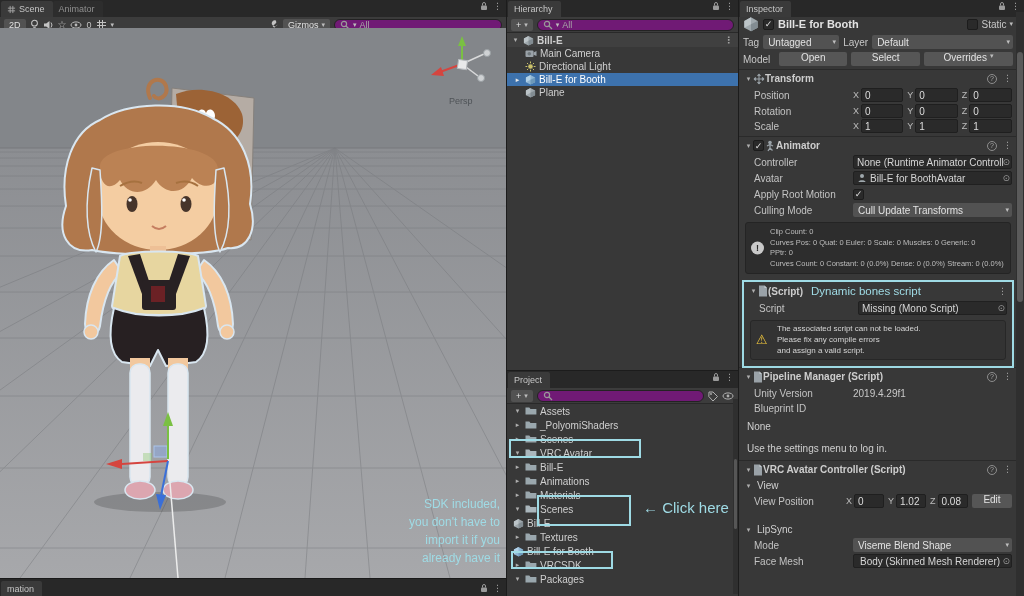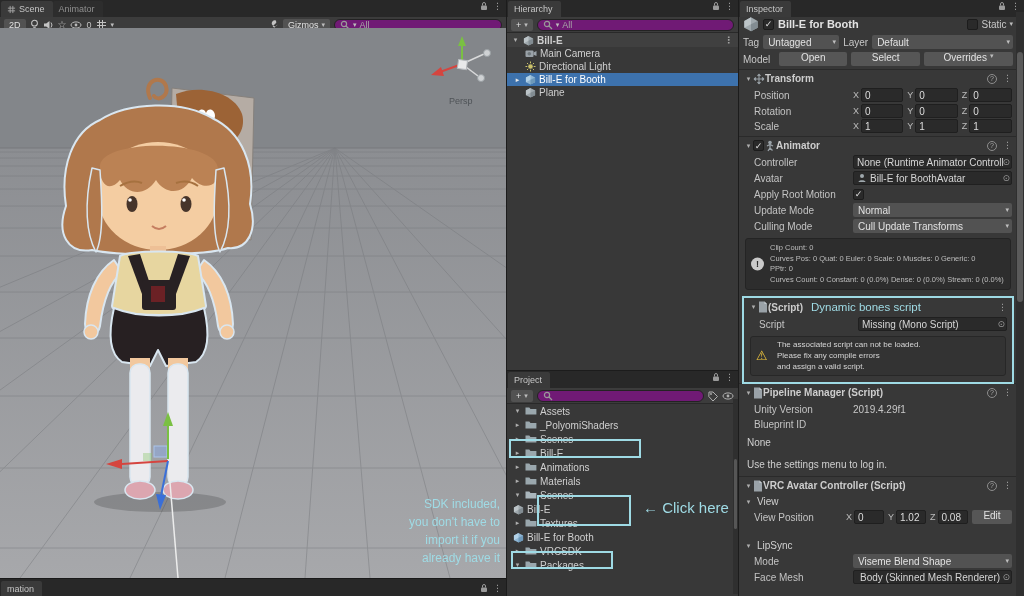--- a/index.html
+++ b/index.html
@@ -424,20 +424,27 @@
           </svg>
         <span>_PolyomiShaders</span>
       </div>
       <div class="prow ind1">
         <span class="fold">▸</span>
         <svg width="12" height="10" viewBox="0 0 12 10">
             <path d="M0.5 1.5h3.8l1.2 1.5h5.9v5.5H0.5z" fill="#9aa7ad"></path>
           </svg>
         <span>Scenes</span>
       </div>
+      <div class="prow ind1">
+        <span class="fold">▾</span>
+        <svg width="12" height="10" viewBox="0 0 12 10">
+            <path d="M0.5 1.5h3.8l1.2 1.5h5.9v5.5H0.5z" fill="#aab6bc"></path>
+          </svg>
+        <span>VRC Avatar</span>
+      </div>
       <div class="prow ind2">
         <span class="fold">▸</span>
         <svg width="12" height="10" viewBox="0 0 12 10">
             <path d="M0.5 1.5h3.8l1.2 1.5h5.9v5.5H0.5z" fill="#9aa7ad"></path>
           </svg>
         <span>Bill-E</span>
       </div>
       <div class="prow ind2">
         <span class="fold">▸</span>
         <svg width="12" height="10" viewBox="0 0 12 10">
@@ -648,26 +655,20 @@
             </svg>
           <span>Bill-E for BoothAvatar</span>
           <span class="picker">⊙</span>
         </div>
       </div>
       <div class="irow">
         <span class="ilabel">Apply Root Motion</span>
         <span class="checkbox on"></span>
       </div>
       <div class="irow">
-        <span class="ilabel">Update Mode</span>
-        <div class="dropdown" style="flex:1">
-            <span>Normal</span>
-          </div>
-      </div>
-      <div class="irow">
         <span class="ilabel">Culling Mode</span>
         <div class="dropdown" style="flex:1">
             <span>Cull Update Transforms</span>
           </div>
       </div>
       <div class="infobox">
         <span class="iicon">!</span>
         <div>Clip Count: 0</div>
         <div>Curves Pos: 0 Quat: 0 Euler: 0 Scale: 0 Muscles: 0 Generic: 0</div>
         <div>PPtr: 0</div>

